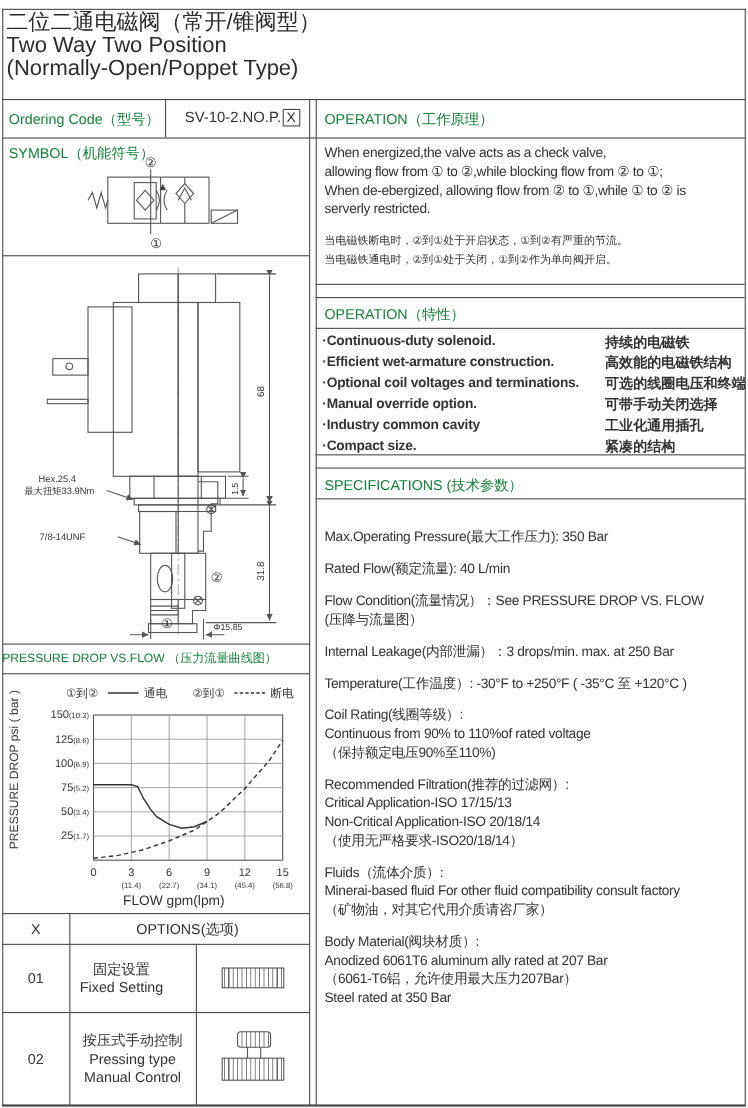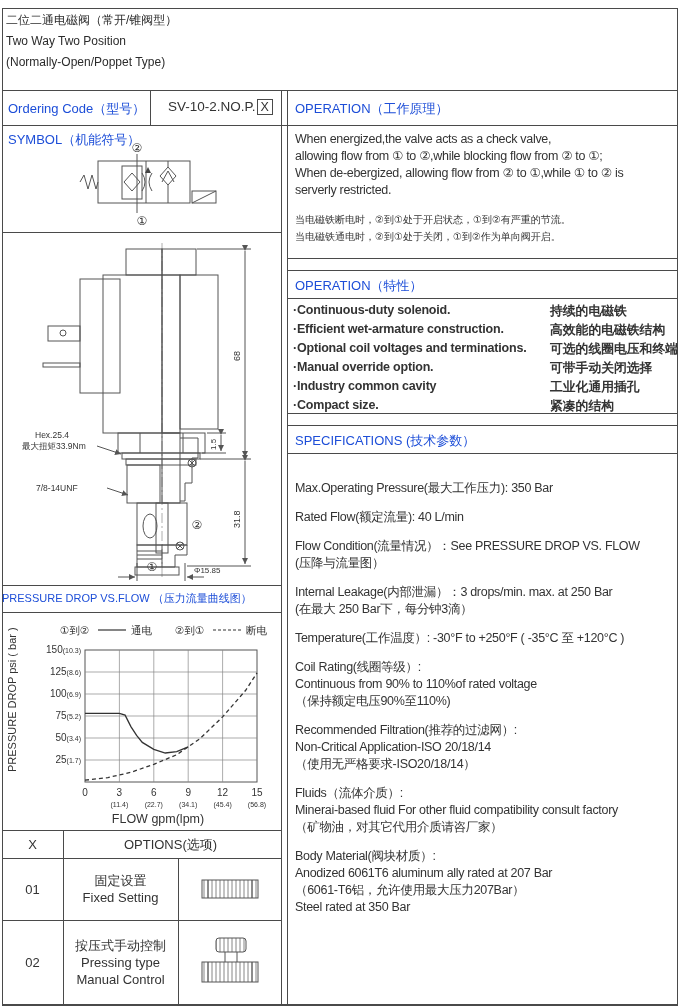--- a/index.html
+++ b/index.html
@@ -4,22 +4,22 @@
 <style>
   html,body{margin:0;padding:0;background:#e8e8e8;}
   .page{
     position:relative;width:680px;height:1007px;background:#ffffff;
     font-family:"Liberation Sans","DejaVu Sans",sans-serif;
     color:#333;overflow:hidden;
   }
   .hl{position:absolute;height:1px;background:#4a4a4a;}
   .vl{position:absolute;width:1px;background:#4a4a4a;}
   .txt{position:absolute;white-space:nowrap;}
-  .title-block{position:absolute;left:6px;top:10px;font-size:12px;line-height:21px;color:#2b2b2b;}
-  .cell-head{font-size:13px;color:#1d4ed8;}
+  .title-block{position:absolute;left:6px;top:10px;font-size:20px;line-height:21px;color:#2b2b2b;}
+  .cell-head{font-size:13px;color:#15803d;}
   .op-text{position:absolute;left:295px;top:131px;width:380px;font-size:12.5px;line-height:17px;letter-spacing:-0.3px;}
   .op-text div{white-space:nowrap;}
   .op-zh{position:absolute;left:295px;top:211px;width:380px;font-size:10px;line-height:17px;}
   .op-zh div{white-space:nowrap;}
   .feat-list{position:absolute;left:293px;top:301px;width:383px;font-size:12.5px;line-height:19px;}
   .feat-row{display:flex;font-weight:bold;}
   .feat-row .en{flex:1;white-space:nowrap;letter-spacing:-0.2px;}
   .feat-row .zh{width:126px;white-space:nowrap;font-size:12.8px;}
   .spec-body{position:absolute;left:295px;top:480px;width:380px;font-size:12.5px;line-height:17px;letter-spacing:-0.3px;}
   .spec-p{margin:0 0 12px 0;}
@@ -257,53 +257,53 @@
       </div>
       <div class="spec-p">
         <div>Rated Flow(额定流量): 40 L/min</div>
       </div>
       <div class="spec-p">
         <div>Flow Condition(流量情况）：See PRESSURE DROP VS. FLOW</div>
         <div>(压降与流量图）</div>
       </div>
       <div class="spec-p">
         <div>Internal Leakage(内部泄漏）：3 drops/min. max. at 250 Bar</div>
-        <div>(在最大 250 Bar下，每分钟3滴）</div>
       </div>
       <div class="spec-p">
         <div>Temperature(工作温度）: -30°F to +250°F  ( -35°C 至 +120°C )</div>
       </div>
       <div class="spec-p">
         <div>Coil Rating(线圈等级）:</div>
         <div>Continuous from 90% to 110%of rated voltage</div>
         <div>（保持额定电压90%至110%)</div>
       </div>
       <div class="spec-p">
         <div>Recommended Filtration(推荐的过滤网）:</div>
+        <div>Critical Application-ISO 17/15/13</div>
         <div>Non-Critical Application-ISO 20/18/14</div>
         <div>（使用无严格要求-ISO20/18/14）</div>
       </div>
       <div class="spec-p">
         <div>Fluids（流体介质）:</div>
         <div>Minerai-based fluid For other  fluid compatibility consult  factory</div>
         <div>（矿物油，对其它代用介质请咨厂家）</div>
       </div>
       <div class="spec-p">
         <div>Body Material(阀块材质）:</div>
         <div>Anodized 6061T6 aluminum ally rated at 207 Bar</div>
         <div>（6061-T6铝，允许使用最大压力207Bar）</div>
         <div>Steel rated at 350 Bar</div>
       </div>
     </div>
 
   <div class="opt-cell" style="left:2px;top:830px;width:61px;height:28px">X</div>
   <div class="opt-cell" style="left:63px;top:830px;width:215px;height:28px">OPTIONS(选项)</div>
 
   <div class="opt-cell" style="left:2px;top:858px;width:61px;height:62px">01</div>
-  <div class="opt-cell" style="left:63px;top:858px;width:115px;height:62px">
+  <div class="opt-cell" style="left:53px;top:858px;width:115px;height:62px">
     <div>
         <div>固定设置</div>
         <div>Fixed Setting</div>
       </div>
   </div>
   <svg style="position:absolute;left:178px;top:858px" width="103" height="62">
     <rect x="24" y="22" width="56" height="18" fill="url(#vs)" stroke="#555"></rect>
     <line x1="30" y1="22" x2="30" y2="40" stroke="#555"></line>
       <line x1="74" y1="22" x2="74" y2="40" stroke="#555"></line>
   </svg>

